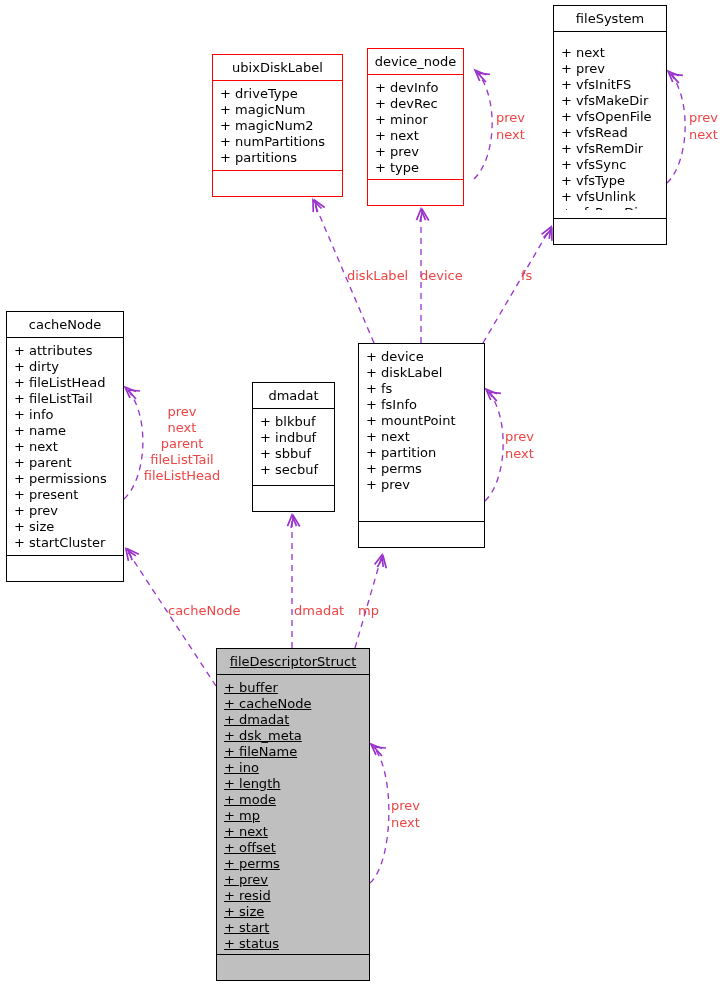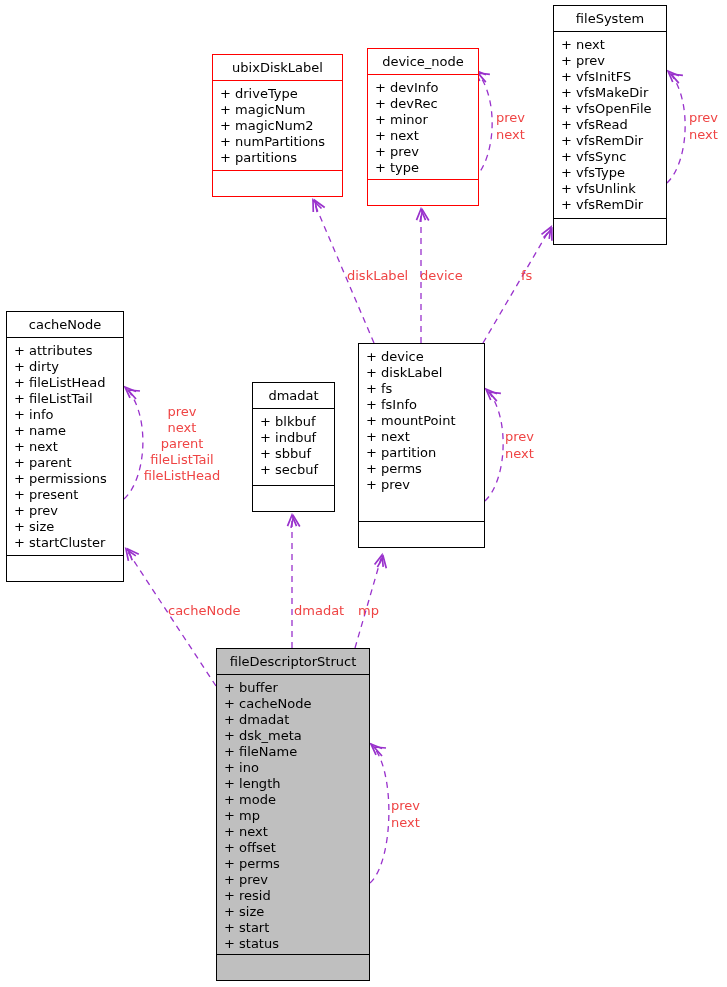--- a/index.html
+++ b/index.html
@@ -75,33 +75,33 @@
         <div class="class-title">ubixDiskLabel</div>
         <div class="class-fields">
           <div class="field-row">+ driveType</div>
           <div class="field-row">+ magicNum</div>
           <div class="field-row">+ magicNum2</div>
           <div class="field-row">+ numPartitions</div>
           <div class="field-row">+ partitions</div>
         </div>
         <div class="class-empty"></div>
       </div>
-      <div class="class-box red" style="left: 367px; top: 48px; width: 112px; height: 158px;">
+      <div class="class-box red" style="left: 367px; top: 48px; width: 97px; height: 158px;">
         <div class="class-title">device_node</div>
         <div class="class-fields">
           <div class="field-row">+ devInfo</div>
           <div class="field-row">+ devRec</div>
           <div class="field-row">+ minor</div>
           <div class="field-row">+ next</div>
           <div class="field-row">+ prev</div>
           <div class="field-row">+ type</div>
         </div>
         <div class="class-empty"></div>
       </div>
-      <div class="class-box black" style="left: 553px; top: 5px; width: 114px; height: 240px;">
+      <div class="class-box black" style="left: 553px; top: 5px; width: 114px; height: 240px; gap: 8px;">
         <div class="class-title">fileSystem</div>
         <div class="class-fields">
           <div class="field-row">+ next</div>
           <div class="field-row">+ prev</div>
           <div class="field-row">+ vfsInitFS</div>
           <div class="field-row">+ vfsMakeDir</div>
           <div class="field-row">+ vfsOpenFile</div>
           <div class="field-row">+ vfsRead</div>
           <div class="field-row">+ vfsRemDir</div>
           <div class="field-row">+ vfsSync</div>
@@ -147,21 +147,21 @@
           <div class="field-row">+ fs</div>
           <div class="field-row">+ fsInfo</div>
           <div class="field-row">+ mountPoint</div>
           <div class="field-row">+ next</div>
           <div class="field-row">+ partition</div>
           <div class="field-row">+ perms</div>
           <div class="field-row">+ prev</div>
         </div>
         <div class="class-empty"></div>
       </div>
-      <div class="class-box focus" style="left: 216px; top: 648px; width: 154px; height: 333px;">
+      <div class="class-box focus" style="left: 216px; top: 648px; width: 154px; height: 333px; text-decoration: underline;">
         <div class="class-title">fileDescriptorStruct</div>
         <div class="class-fields">
           <div class="field-row">+ buffer</div>
           <div class="field-row">+ cacheNode</div>
           <div class="field-row">+ dmadat</div>
           <div class="field-row">+ dsk_meta</div>
           <div class="field-row">+ fileName</div>
           <div class="field-row">+ ino</div>
           <div class="field-row">+ length</div>
           <div class="field-row">+ mode</div>

